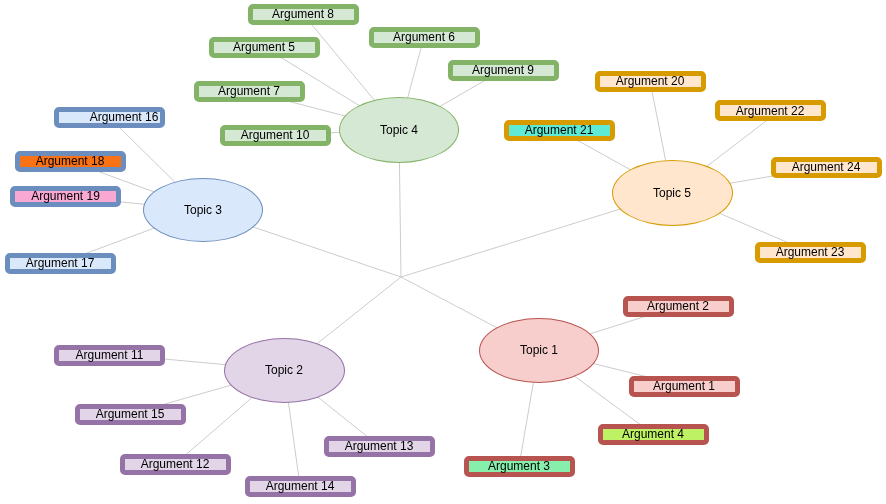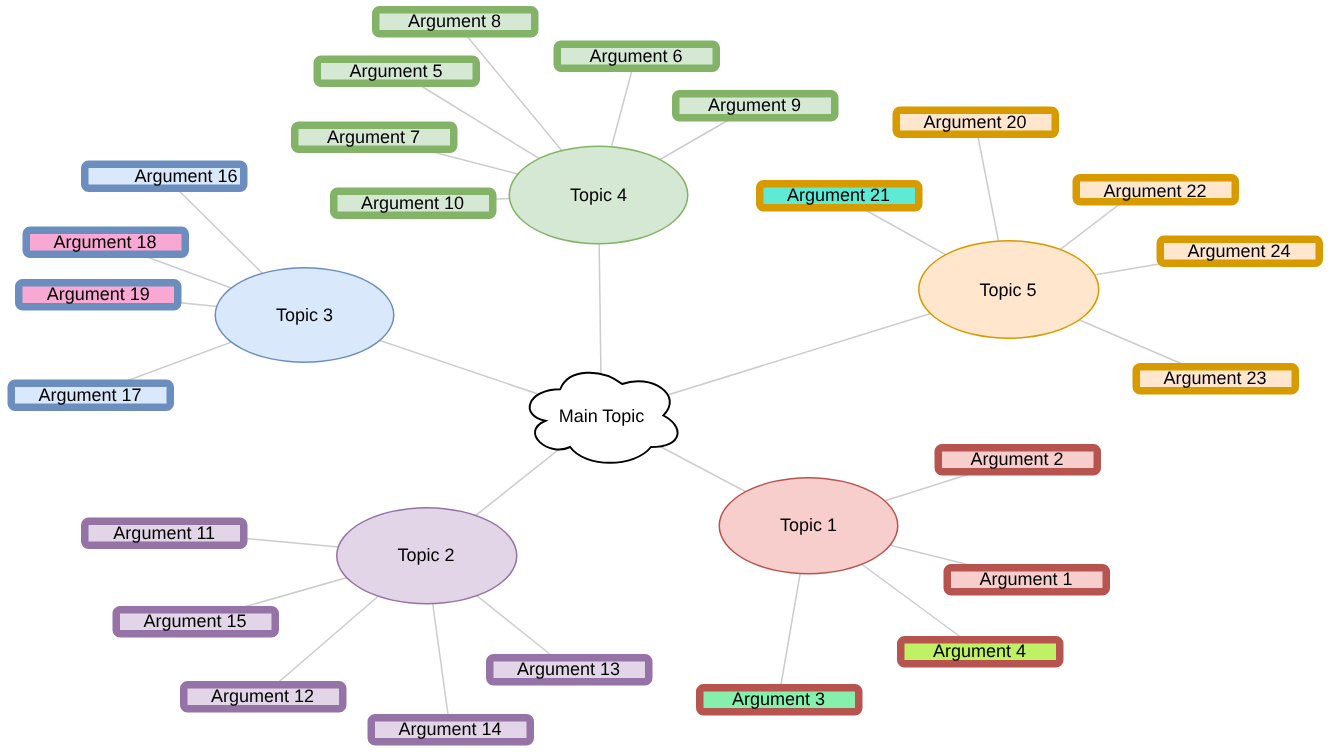--- a/index.html
+++ b/index.html
@@ -110,21 +110,21 @@
       </div>
       <div class="node arg-box" style="left: 323.5px; top: 435.5px; width: 111px; height: 21px; background: rgb(225, 213, 231); border-color: rgb(150, 115, 166);">
         <span class="node-label">Argument 13</span>
       </div>
       <div class="node arg-box" style="left: 244.5px; top: 475.5px; width: 111px; height: 21px; background: rgb(225, 213, 231); border-color: rgb(150, 115, 166);">
         <span class="node-label">Argument 14</span>
       </div>
       <div class="node arg-box" style="left: 53.5px; top: 106.5px; width: 111px; height: 21px; background: rgb(218, 232, 252); border-color: rgb(108, 142, 191); padding-left: 30px;">
         <span class="node-label">Argument 16</span>
       </div>
-      <div class="node arg-box" style="left: 14.5px; top: 150.5px; width: 111px; height: 21px; background: #f9a8d4; border-color: rgb(108, 142, 191);">
+      <div class="node arg-box" style="left: 14.5px; top: 150.5px; width: 111px; height: 21px; background: #f97316; border-color: rgb(108, 142, 191);">
         <span class="node-label">Argument 18</span>
       </div>
       <div class="node arg-box" style="left: 10px; top: 185.5px; width: 111px; height: 21px; background: #f9a8d4; border-color: rgb(108, 142, 191);">
         <span class="node-label">Argument 19</span>
       </div>
       <div class="node arg-box" style="left: 4.5px; top: 252.5px; width: 111px; height: 21px; background: rgb(218, 232, 252); border-color: rgb(108, 142, 191);">
         <span class="node-label">Argument 17</span>
       </div>
       <div class="node arg-box" style="left: 247.5px; top: 3.5px; width: 111px; height: 21px; background: rgb(213, 232, 212); border-color: rgb(130, 179, 102);">
         <span class="node-label">Argument 8</span>
@@ -143,21 +143,21 @@
       </div>
       <div class="node arg-box" style="left: 219.5px; top: 124.5px; width: 111px; height: 21px; background: rgb(213, 232, 212); border-color: rgb(130, 179, 102);">
         <span class="node-label">Argument 10</span>
       </div>
       <div class="node arg-box" style="left: 594.5px; top: 70.5px; width: 111px; height: 21px; background: rgb(255, 230, 204); border-color: rgb(215, 155, 0);">
         <span class="node-label">Argument 20</span>
       </div>
       <div class="node arg-box" style="left: 503.5px; top: 119.5px; width: 111px; height: 21px; background: #5eead4; border-color: rgb(215, 155, 0); text-align: center;">
         <span class="node-label">Argument 21</span>
       </div>
-      <div class="node arg-box" style="left: 714.5px; top: 116px; width: 111px; height: 21px; background: rgb(255, 230, 204); border-color: rgb(215, 155, 0); justify-content: center;">
+      <div class="node arg-box" style="left: 714.5px; top: 100px; width: 111px; height: 21px; background: rgb(255, 230, 204); border-color: rgb(215, 155, 0); justify-content: center;">
         <span class="node-label">Argument 22</span>
       </div>
       <div class="node arg-box" style="left: 770.5px; top: 156.5px; width: 111px; height: 21px; background: rgb(255, 230, 204); border-color: rgb(215, 155, 0);">
         <span class="node-label">Argument 24</span>
       </div>
       <div class="node arg-box" style="left: 754.5px; top: 241.5px; width: 111px; height: 21px; background: rgb(255, 230, 204); border-color: rgb(215, 155, 0);">
         <span class="node-label">Argument 23</span>
       </div>
       <div class="node topic-ellipse" style="left: 479px; top: 317.5px; width: 120px; height: 65px; background: rgb(248, 206, 204); border-color: rgb(184, 84, 80);">
         <span class="node-label">Topic 1</span>
@@ -169,25 +169,13 @@
         <span class="node-label">Topic 3</span>
       </div>
       <div class="node topic-ellipse" style="left: 339px; top: 97px; width: 120px; height: 66px; background: rgb(213, 232, 212); border-color: rgb(130, 179, 102);">
         <span class="node-label">Topic 4</span>
       </div>
       <div class="node topic-ellipse" style="left: 611.5px; top: 160px; width: 121px; height: 66px; background: rgb(255, 230, 204); border-color: rgb(215, 155, 0);">
         <span class="node-label">Topic 5</span>
       </div>
     </div>
 
-  <div class="node cloud-node" id="main-topic" style="left: 346px; top: 242px; width: 110px; height: 70px;">
-    <svg viewBox="0 0 110 70" preserveAspectRatio="none">
-      <path d="M 27.5,17.5
-               C 5.5,17.5 0,35 17.6,38.5
-               C 0,46.2 19.8,63 34.1,56
-               C 44,70 77,70 88,56
-               C 110,56 110,42 96.25,35
-               C 110,21 88,7 68.75,14
-               C 55,3.5 33,3.5 27.5,17.5 Z" fill="#ffffff" stroke="#000000" stroke-width="1.3"></path>
-    </svg>
-    <span class="node-label">Main Topic</span>
-  </div>
 </div>
 
 </body></html>

